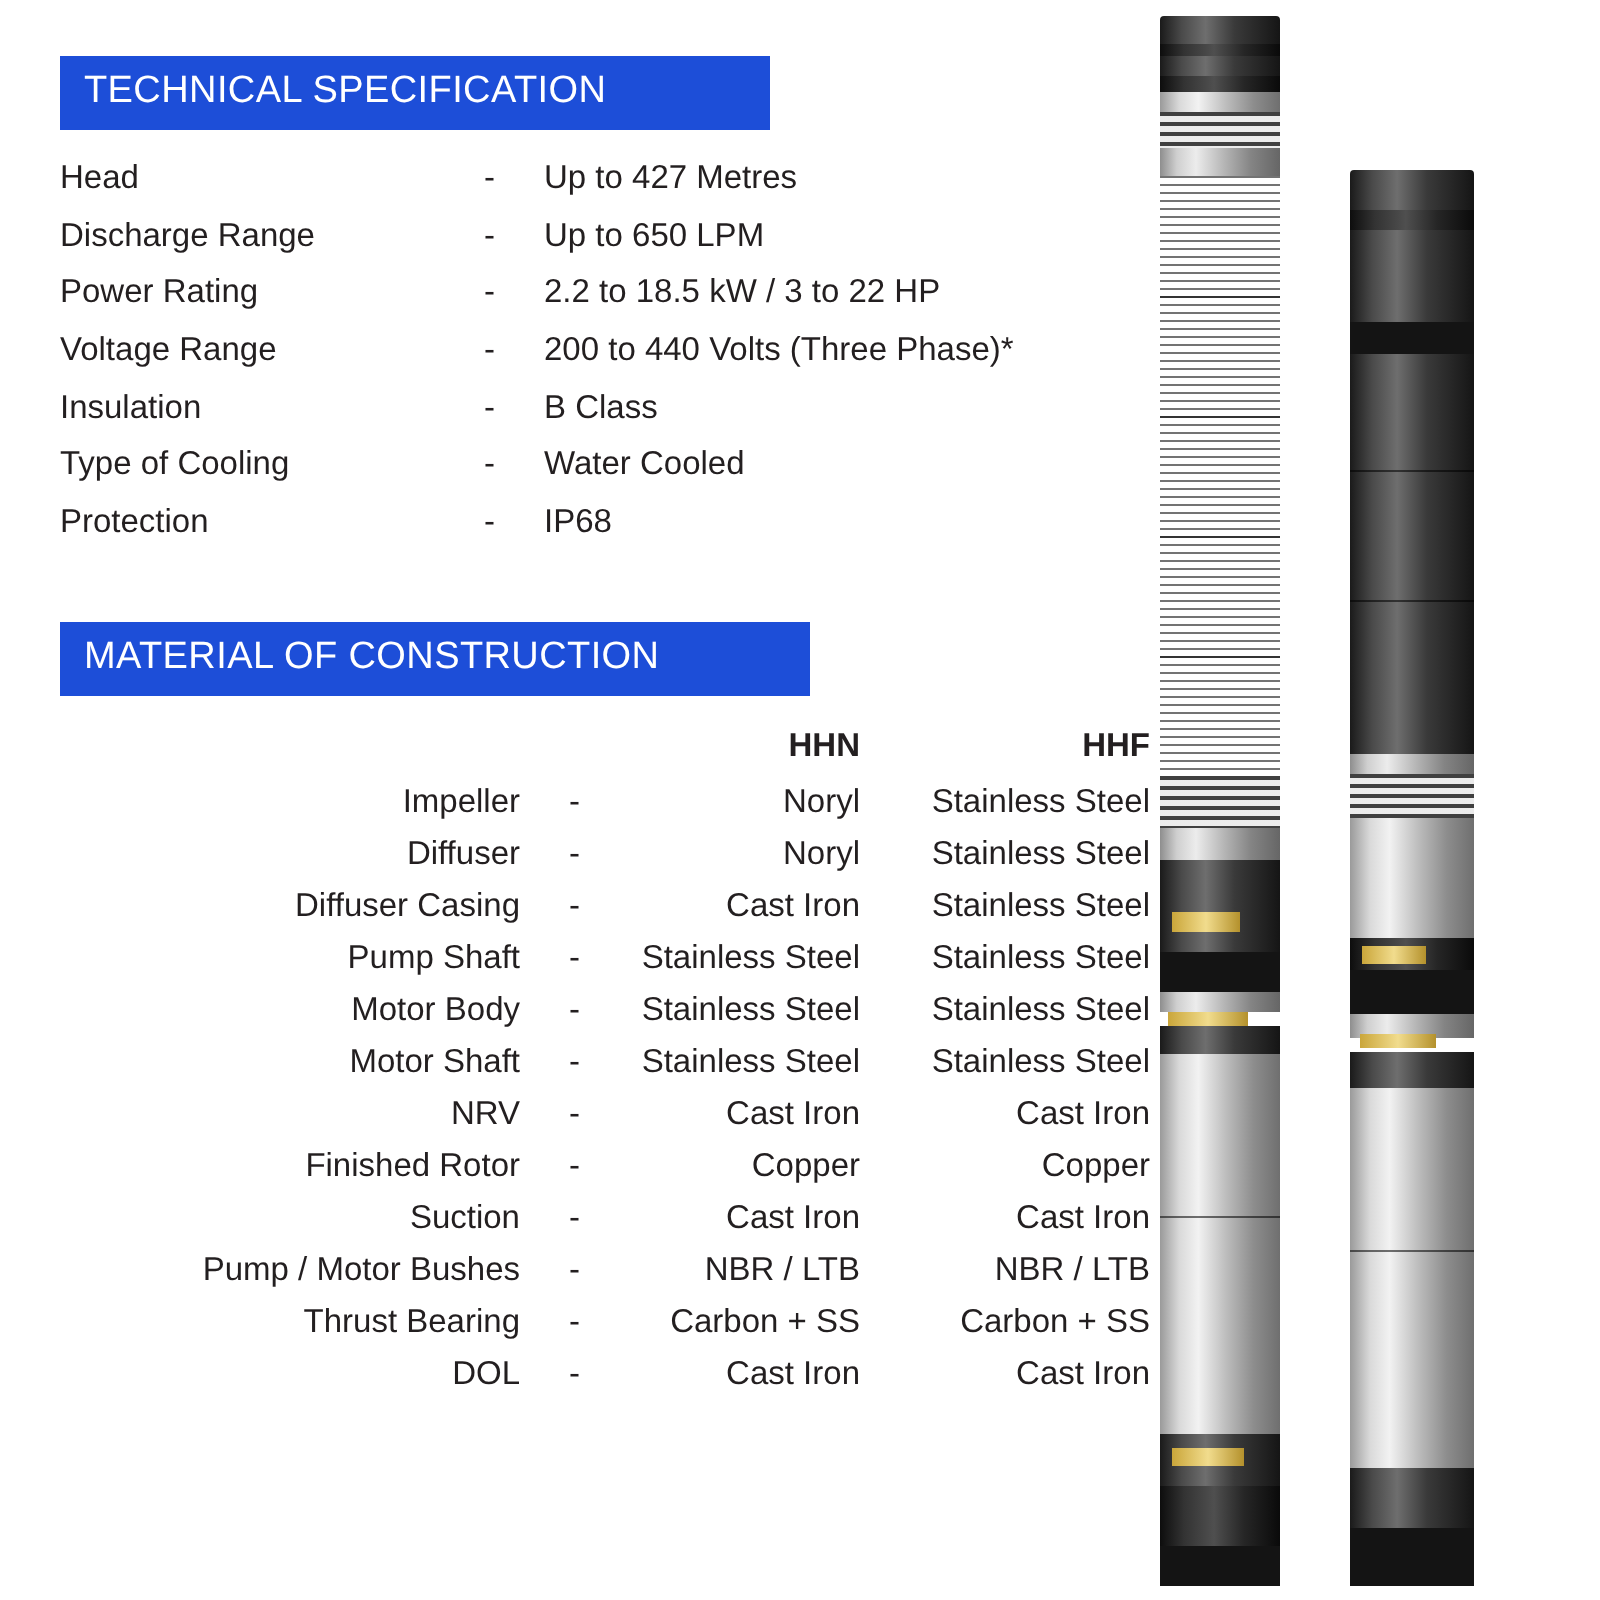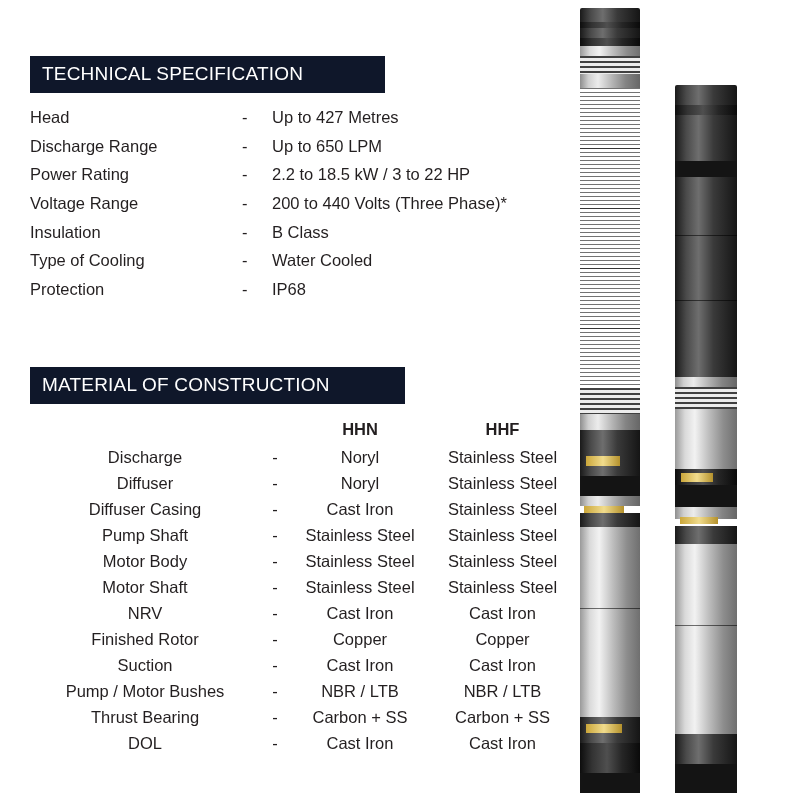--- a/index.html
+++ b/index.html
@@ -24,29 +24,28 @@
 
   
   .content {
     position: absolute;
     left: 30px;
     top: 28px;
     width: 545px;
   }
 
   .section-header {
-    background: #0f172a;
+    background: #1d4ed8;
     color: #ffffff;
     font-size: 19px;
     letter-spacing: 0.2px;
     padding: 7px 10px 8px 12px;
     display: inline-block;
     min-width: 355px;
     box-sizing: border-box;
-    margin-top: 28px;
   }
   .section-header.moc {
     min-width: 375px;
   }
 
   table.spec {
     border-collapse: collapse;
     margin-top: 10px;
     width: 100%;
   }
@@ -71,21 +70,21 @@
   .moc-block { margin-top: 36px; }
 
   table.moc {
     border-collapse: collapse;
     margin-top: 12px;
     width: 100%;
   }
   table.moc td, table.moc th {
     font-size: 16.5px;
     padding: 3.5px 0;
-    text-align: center;
+    text-align: right;
     vertical-align: top;
     font-weight: normal;
     color: #231f20;
   }
   table.moc th.col-hhn, table.moc th.col-hhf {
     font-weight: bold;
     font-size: 16.5px;
     padding-bottom: 6px;
   }
   td.m-label { width: 230px; padding-left: 2px; }
@@ -198,21 +197,21 @@
         <thead>
           <tr>
             <th class="m-label"></th>
             <th class="m-dash"></th>
             <th class="col-hhn m-hhn">HHN</th>
             <th class="col-hhf m-hhf">HHF</th>
           </tr>
         </thead>
         <tbody>
           <tr>
-            <td class="m-label">Discharge</td>
+            <td class="m-label">Impeller</td>
             <td class="m-dash">-</td>
             <td class="m-hhn">Noryl</td>
             <td class="m-hhf">Stainless Steel</td>
           </tr>
           <tr>
             <td class="m-label">Diffuser</td>
             <td class="m-dash">-</td>
             <td class="m-hhn">Noryl</td>
             <td class="m-hhf">Stainless Steel</td>
           </tr>

